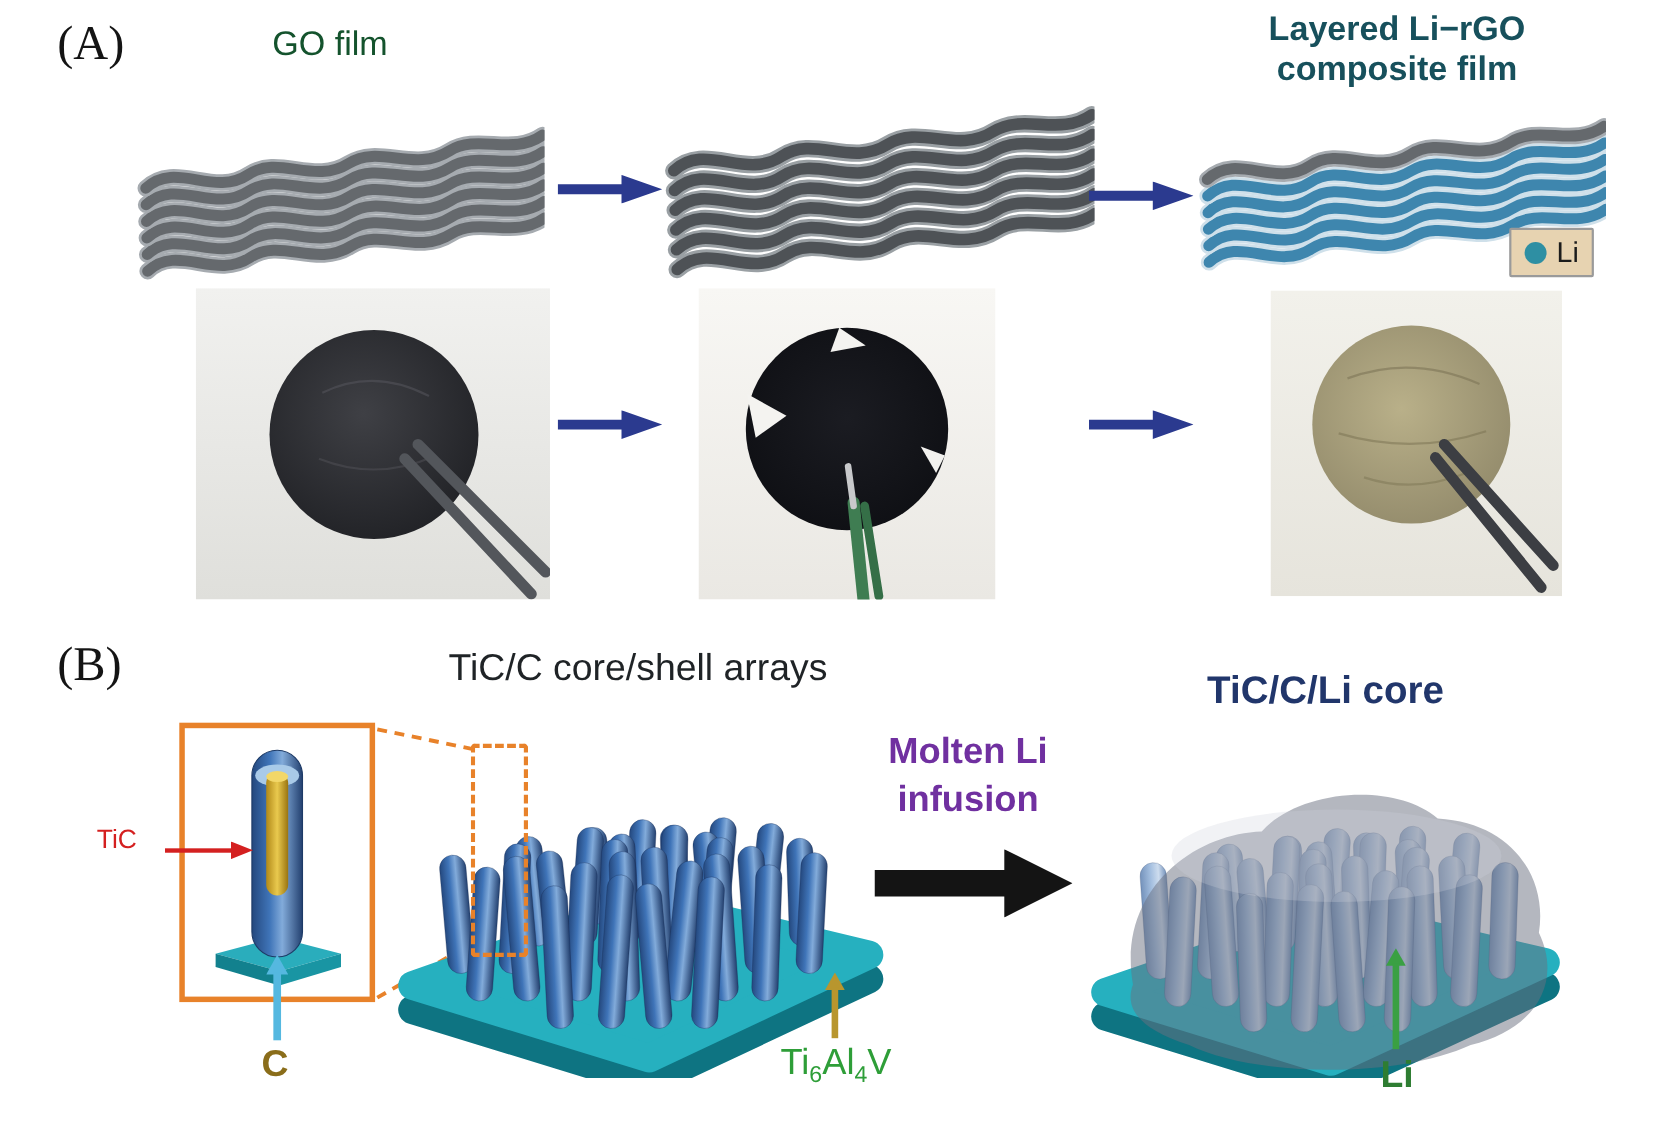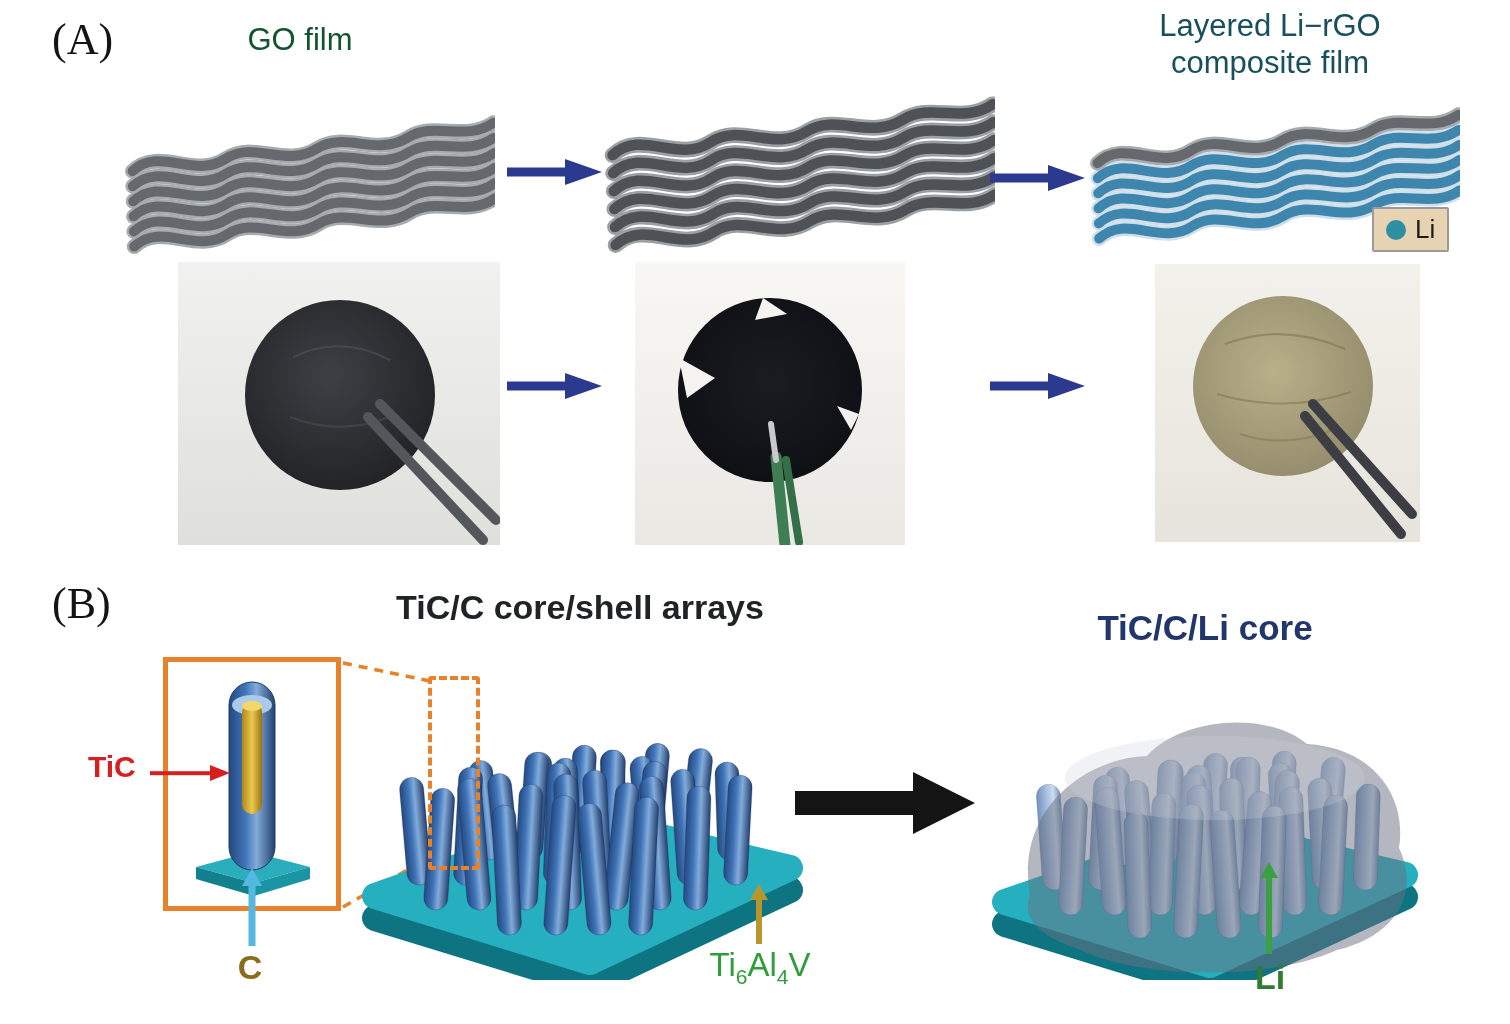--- a/index.html
+++ b/index.html
@@ -2,32 +2,32 @@
 <html style="--c-arrow-blue: #2b3a8f; --c-step3-title-teal: #17505c; --c-process-purple: #7030a0; --c-anode-navy: #21366b; --c-tic-red: #d42020; --c-c-gold: #8a6d1a; --c-substrate-green: #2e9e38; --c-li-green: #2e7d32; --c-accent-orange: #e8822a; --c-platform-teal: #26b0bf; --c-pillar-blue: #3a66a8; --c-legend-dot-teal: #2e8fa3; --c-black-arrow: #141414; --c-c-arrow-cyan: #55b8e0; --c-substrate-arrow-olive: #b8962e; --c-li-arrow-green: #3aa043;"><head>
 <meta charset="utf-8">
 <style>
   html,body{margin:0;padding:0;background:#ffffff;}
   #canvas{position:relative;width:1510px;height:1024px;background:#ffffff;overflow:hidden;
           font-family:"Liberation Sans",sans-serif;}
   .abs{position:absolute;}
 
   .panel-label{font-family:"Liberation Serif",serif;font-size:44px;color:#141414;}
   .step-title{font-size:31px;color:#14532d;text-align:center;font-weight:500;}
-  .step-title.teal{color:var(--c-step3-title-teal,#17505c);font-weight:400;line-height:1.18;}
+  .step-title.teal{color:var(--c-step3-title-teal,#17505c);font-weight:700;line-height:1.18;}
 
   .legend-box{display:flex;align-items:center;gap:9px;background:#e7d3b1;border:2px solid #9a9a9a;
               padding:5px 12px;border-radius:2px;}
   .legend-dot{width:20px;height:20px;border-radius:50%;background:var(--c-legend-dot-teal,#2e8fa3);}
   .legend-txt{font-size:26px;color:#1c1c1c;}
 
-  .b-title{font-size:34px;font-weight:700;color:#1f2326;text-align:center;}
+  .b-title{font-size:34px;font-weight:400;color:#1f2326;text-align:center;}
   .process-label{font-size:33px;font-weight:700;color:var(--c-process-purple,#7030a0);
                  text-align:center;line-height:1.3;}
   .anode-title{font-size:35px;font-weight:700;color:var(--c-anode-navy,#21366b);text-align:center;}
-  .lbl-tic{font-size:30px;font-weight:700;color:var(--c-tic-red,#d42020);}
+  .lbl-tic{font-size:24px;font-weight:400;color:var(--c-tic-red,#d42020);}
   .lbl-c{font-size:34px;font-weight:700;color:var(--c-c-gold,#8a6d1a);text-align:center;}
   .lbl-substrate{font-size:33px;font-weight:400;color:var(--c-substrate-green,#2e9e38);text-align:center;}
   .lbl-substrate sub{font-size:21px;}
   .lbl-li{font-size:34px;font-weight:700;color:var(--c-li-green,#2e7d32);text-align:center;}
 
   .inset-box{border:5px solid var(--c-accent-orange,#e8822a);background:transparent;}
   .dashed-rect{border:4px dashed var(--c-accent-orange,#e8822a);border-radius:4px;background:transparent;}
 
   .f-blue{fill:var(--c-arrow-blue,#2b3a8f);}
   .f-black{fill:var(--c-black-arrow,#141414);}
@@ -272,20 +272,24 @@
   <div class="abs dashed-rect" style="left:428px;top:676px;width:44px;height:186px"></div>
 
   <svg class="abs" style="left:750px;top:884px" width="18" height="60" viewBox="0 0 18 60">
     <polygon class="f-olive" points="9,0 0,16 18,16"></polygon>
     <rect class="f-olive" x="6" y="14" width="6" height="46"></rect>
   </svg>
   <div class="abs lbl-substrate" style="left:655px;top:946px;width:210px">
     <span>Ti</span><sub>6</sub><span>Al</span><sub>4</sub><span>V</span>
   </div>
 
+  <div class="abs process-label" style="left:775px;top:662px;width:210px">
+    <div>Molten Li</div>
+    <div>infusion</div>
+  </div>
   <svg class="abs" style="left:795px;top:772px" width="180" height="62" viewBox="0 0 180 62">
     <polygon class="f-black" points="0,19 118,19 118,0 180,31 118,62 118,43 0,43"></polygon>
   </svg>
 
   <div class="abs anode-title" style="left:1020px;top:608px;width:370px">TiC/C/Li core</div>
   <svg id="array-right" class="abs" style="left:975px;top:640px" width="450" height="340" viewBox="0 0 450 340">
     <polygon points="30,262 240,190 430,235 235,325" fill="#0e7482" stroke="#0e7482" stroke-width="26" stroke-linejoin="round" transform="translate(0,22)"></polygon>
     <polygon points="30,262 240,190 430,235 235,325" fill="#26b0bf" stroke="#26b0bf" stroke-width="26" stroke-linejoin="round"></polygon>
     <g class="pillars">
         <rect x="-12" y="-85" width="24" height="85" rx="12" fill="url(#pgLight)" stroke="rgba(40,60,100,0.25)" stroke-width="0.8" transform="translate(200 205) rotate(-3)"></rect>

